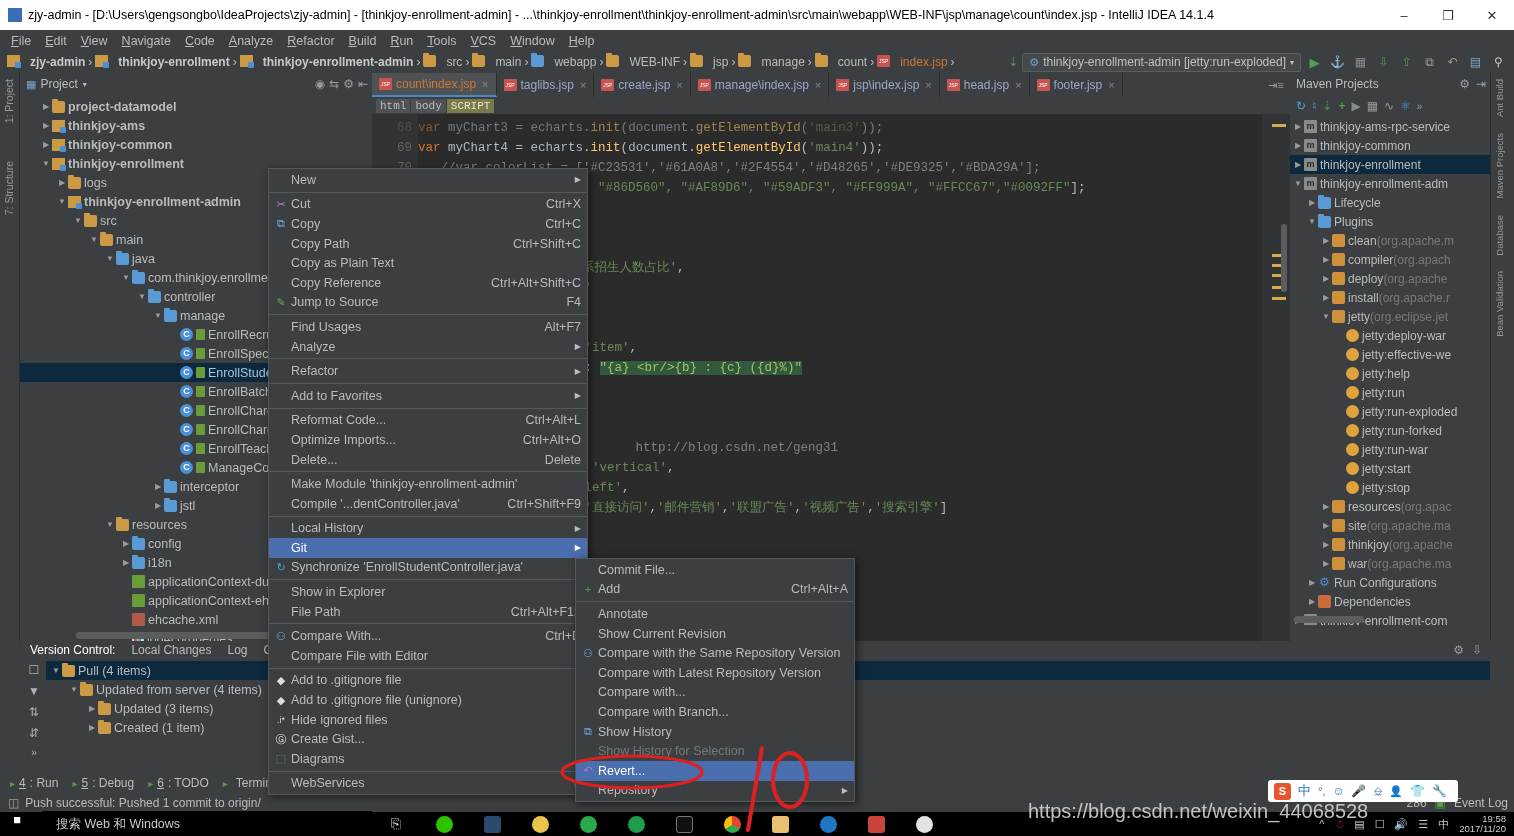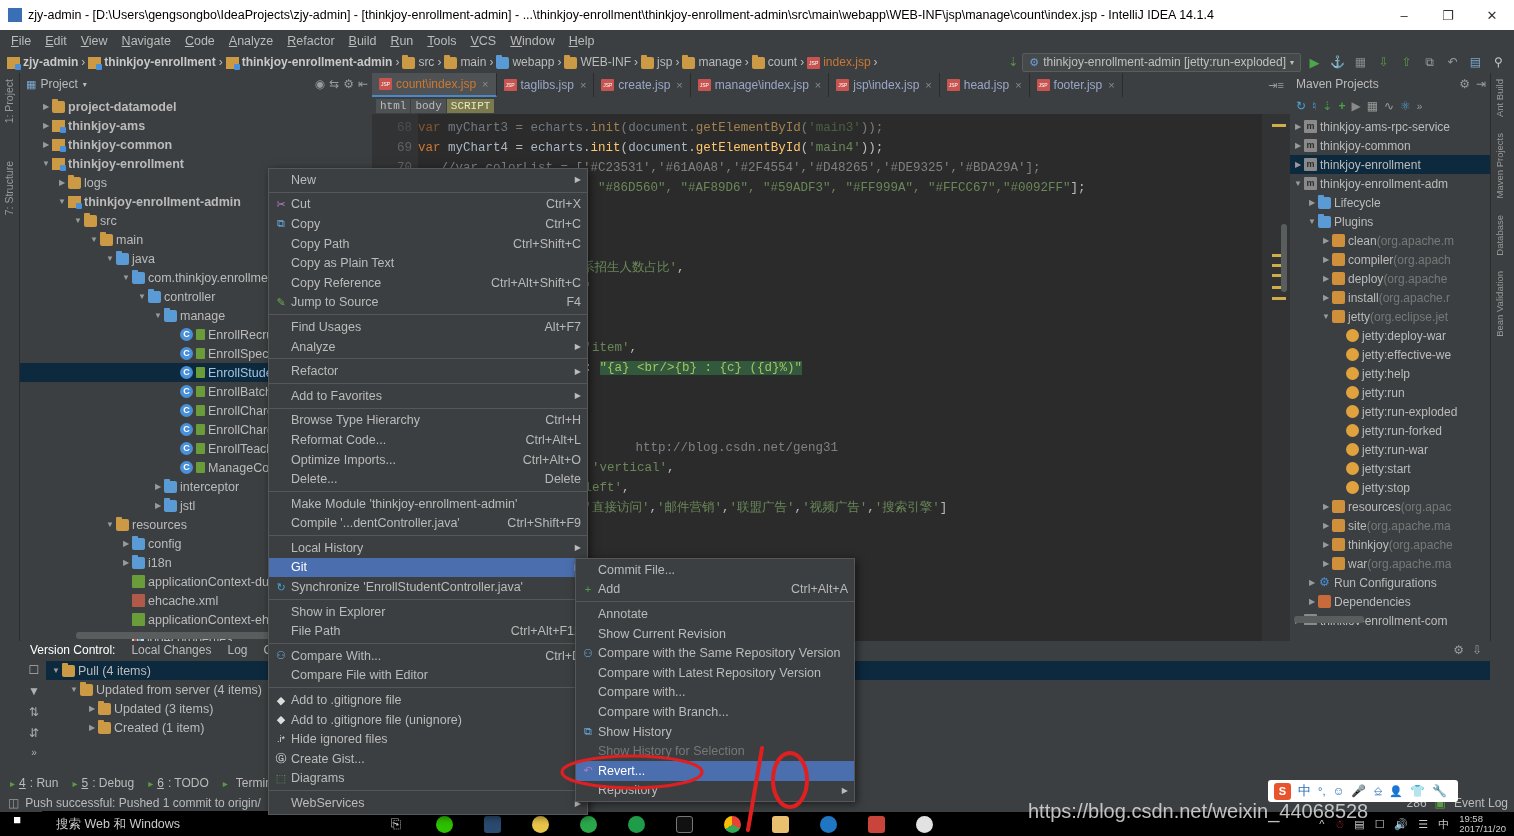--- a/index.html
+++ b/index.html
@@ -35,21 +35,21 @@
     background:#3c3f41; display:flex; align-items:center; padding-left:4px;
   }
   .menubar .mi{ padding:2px 7px; color:#bbbbbb; font-size:12.5px; }
 
   
   .navbar{
     position:absolute; left:0; top:51px; width:1514px; height:22px;
     background:#3c3f41; display:flex; align-items:center; padding-left:4px;
     font-size:12px;
   }
-  .crumb{ display:flex; align-items:flex-end; padding:1px 3px; white-space:nowrap; }
+  .crumb{ display:flex; align-items:flex-start; padding:1px 3px; white-space:nowrap;gap:7px; }
   .crumb .lbl{ margin-left:3px; }
   .crumb.bold .lbl{ font-weight:bold; color:#c9c9c9; }
   .crumb.jsp .lbl{ color:#cc7832; }
   .ico{ display:inline-block; width:13px; height:12px; position:relative; flex:none; }
   .ico.folder{ background:#cc9944; border-radius:1px 2px 2px 2px; }
   .ico.folder::before{ content:""; position:absolute; left:0; top:-2px; width:6px;height:3px;
                        background:#cc9944; border-radius:1px; }
   .ico.folder.blue{ background:#5b9bd5; }
   .ico.folder.blue::before{ background:#5b9bd5; }
   .ico.module{ background:#cc9944; }
@@ -472,27 +472,27 @@
           <span class="ico folder blue"></span>
           <span class="tlabel">i18n</span>
         </div>
         <div class="trow" style="padding-left: 100px;">
           <span class="twist"></span>
           <span class="xml-ico"></span>
           <span class="tlabel">applicationContext-du</span>
         </div>
         <div class="trow" style="padding-left: 100px;">
           <span class="twist"></span>
+          <span class="xml-ico"></span>
+          <span class="tlabel">applicationContext-eh</span>
+        </div>
+        <div class="trow" style="padding-left: 100px;">
+          <span class="twist"></span>
           <span class="xml-ico red"></span>
           <span class="tlabel">ehcache.xml</span>
-        </div>
-        <div class="trow" style="padding-left: 100px;">
-          <span class="twist"></span>
-          <span class="xml-ico"></span>
-          <span class="tlabel">applicationContext-eh</span>
         </div>
         <div class="trow" style="padding-left: 100px;">
           <span class="twist"></span>
           <span class="prop-ico"></span>
           <span class="tlabel">log4j.properties</span>
         </div>
       </div>
     <div class="tree-hscroll"></div>
   </div>
 
@@ -900,21 +900,21 @@
         </div>
     </div>
     <div class="tray">
       <span>^</span>
       <span style="color:#d04040">☃</span>
       <span>▤</span>
       <span>☐</span>
       <span>🔊</span>
       <span>☰</span>
       <span>中</span>
-      <span style="display:flex;flex-direction:column;line-height:10px;font-size:9.5px;text-align:left">
+      <span style="display:flex;flex-direction:column;line-height:10px;font-size:9.5px;text-align:right">
         <span>19:58</span>
         <span>2017/11/20</span>
       </span>
     </div>
   </div>
 
   <div style="position:absolute;left:1268px;top:780px;width:190px;height:22px;background:#ffffff;border-radius:3px;display:flex;align-items:center;gap:7px;padding:0 6px;z-index:70">
     <span style="width:17px;height:17px;background:#e8552d;border-radius:3px;color:#fff;font-size:11px;text-align:center;line-height:17px;font-weight:bold">S</span>
     <span style="color:#2a6fb5;font-size:13px">中</span>
     <span style="color:#2a6fb5;font-size:11px">°,</span>
@@ -983,25 +983,20 @@
       </div>
       <div class="sepline"></div>
       <div class="item">
         <span class="mico2"></span>
         <span class="txt">Add to Favorites</span>
         <span class="arr">▶</span>
       </div>
       <div class="sepline"></div>
       <div class="item">
         <span class="mico2"></span>
-        <span class="txt">Browse Type Hierarchy</span>
-        <span class="sc">Ctrl+H</span>
-      </div>
-      <div class="item">
-        <span class="mico2"></span>
         <span class="txt">Reformat Code...</span>
         <span class="sc">Ctrl+Alt+L</span>
       </div>
       <div class="item">
         <span class="mico2"></span>
         <span class="txt">Optimize Imports...</span>
         <span class="sc">Ctrl+Alt+O</span>
       </div>
       <div class="item">
         <span class="mico2"></span>

